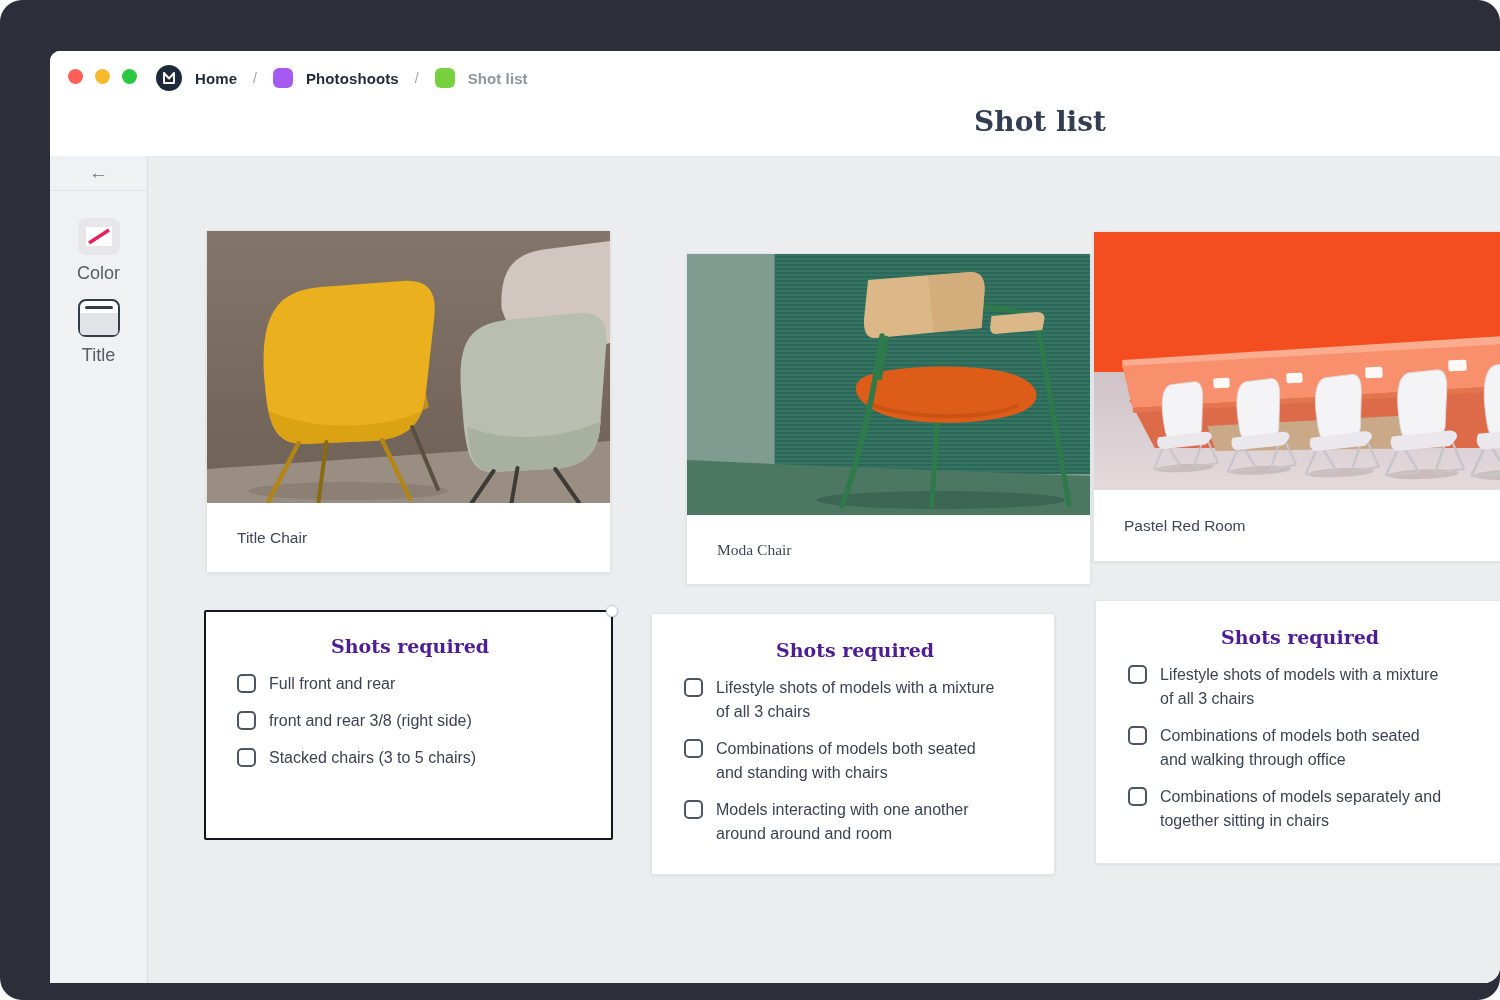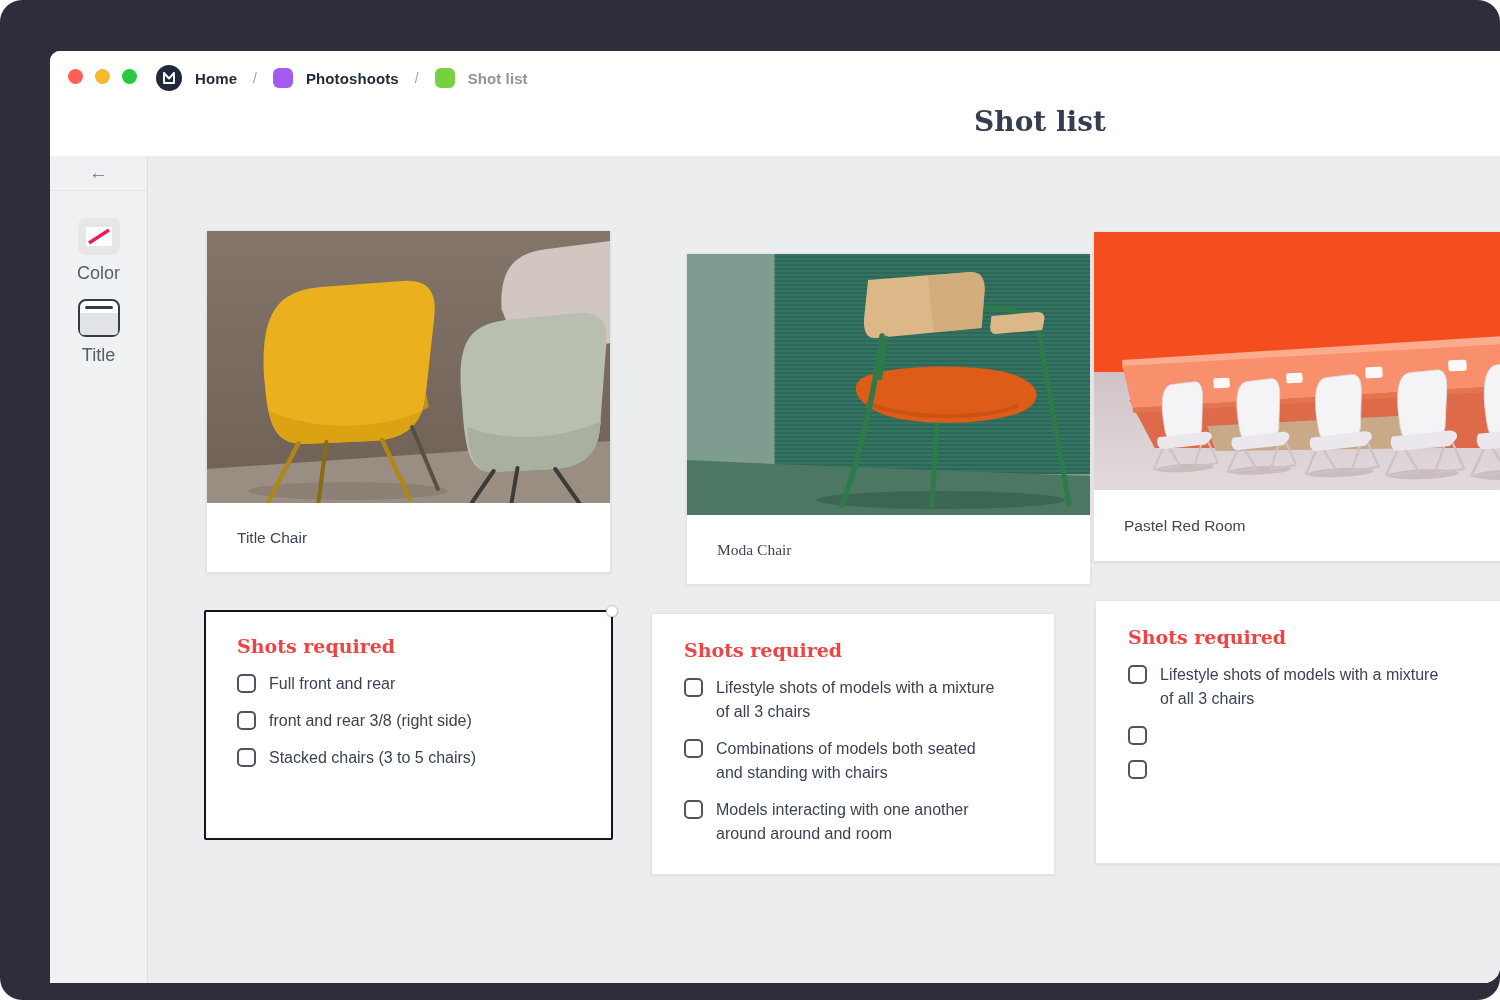--- a/index.html
+++ b/index.html
@@ -63,21 +63,21 @@
   .card-pastel { left:945px; top:75px; width:412px; height:331px; }
 
   .check { position:absolute; background:#fff; border:1px solid #e3e4e7;
            box-shadow:0 1px 3px rgba(20,26,40,.08); border-radius:2px;
            padding:25px 28px 0 32px; }
   .check-1 { left:56px;  top:454px; width:409px; height:230px;
              border:2.5px solid #14161d; box-shadow:none; padding:23px 28px 0 31px; }
   .check-2 { left:503px; top:457px; width:404px; height:262px; }
   .check-3 { left:947px; top:444px; width:406px; height:264px; }
   .check-title { font-family:"DejaVu Serif", serif; font-weight:bold; font-size:19px;
-                 color:#ef4444; margin-bottom:15px; }
+                 color:#4c1d95; margin-bottom:15px;text-align:center; }
   .ci { display:flex; align-items:flex-start; margin-bottom:13px; }
   .cb { flex:0 0 auto; width:19px; height:19px; border:2px solid #4d5562;
         border-radius:5px; background:#fff; margin-top:2px; cursor:pointer; }
   .ci-label { margin-left:13px; font-size:16px; line-height:24px; color:#3b4353;
               width:286px; }
   .handle { position:absolute; right:-7px; top:-7px; width:12px; height:12px;
             border-radius:50%; background:#fff; border:1px solid #c6c9ce;
             box-shadow:0 1px 2px rgba(0,0,0,.18); }
 </style>
 </head>
@@ -269,20 +269,22 @@
     </div>
 
     <div class="check check-3">
       <div class="check-title">Shots required</div>
       <div class="ci">
         <span class="cb"></span>
         <span class="ci-label">Lifestyle shots of models with a mixture of all 3 chairs</span>
       </div>
       <div class="ci">
         <span class="cb"></span>
-      </div>
-      <div class="ci">
-        <span class="cb"></span>
+        <span class="ci-label">Combinations of models both seated and walking through office</span>
+      </div>
+      <div class="ci">
+        <span class="cb"></span>
+        <span class="ci-label">Combinations of models separately and together sitting in chairs</span>
       </div>
     </div>
 
   </div>
 </div>
 
 </body></html>

